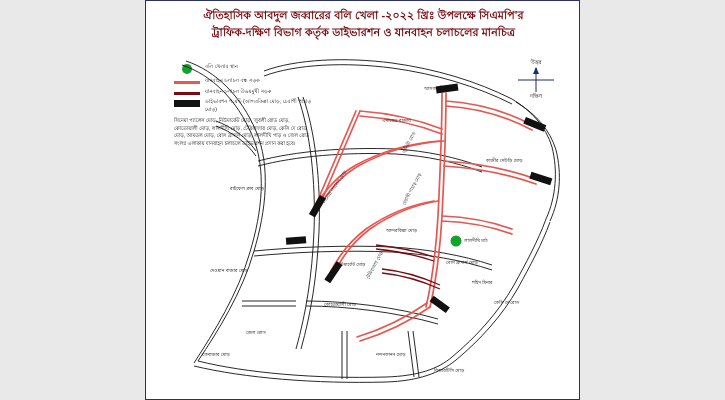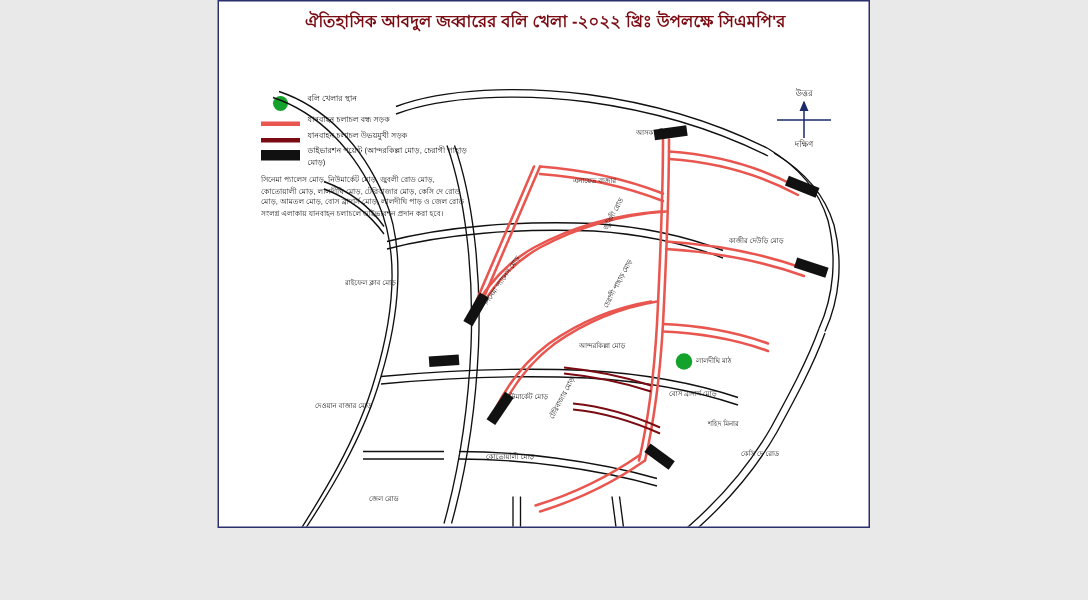--- a/index.html
+++ b/index.html
@@ -17,21 +17,21 @@
     position: relative;
     width: 725px;
     height: 400px;
     background: #e9e9e9;
   }
   .map-card {
     position: absolute;
     left: 145px;
     top: 0;
     width: 435px;
-    height: 352px;
+    height: 400px;
     background: #ffffff;
     border: 1px solid #2b2f6b;
     box-sizing: border-box;
     overflow: hidden;
   }
   .title-block {
     position: absolute;
     left: 0;
     top: 6px;
     width: 435px;
@@ -137,20 +137,21 @@
 
 <div class="frame">
 
   <div class="side-pad-left"></div>
   <div class="side-pad-right"></div>
 
   <div class="map-card">
 
     <div class="title-block">
       <span class="title-line">ঐতিহাসিক আবদুল জব্বারের বলি খেলা -২০২২ খ্রিঃ উপলক্ষে সিএমপি'র</span>
+      <span class="title-line">ট্রাফিক-দক্ষিণ বিভাগ কর্তৃক ডাইভারশন ও যানবাহন চলাচলের মানচিত্র</span>
     </div>
 
     <div class="legend">
       <div class="legend-row">
         <span class="legend-swatch sw-green"></span>
         <span class="legend-label">বলি খেলার স্থান</span>
       </div>
       <div class="legend-row">
         <span class="legend-swatch sw-red"></span>
         <span class="legend-label">যানবাহন চলাচল বন্ধ সড়ক</span>

